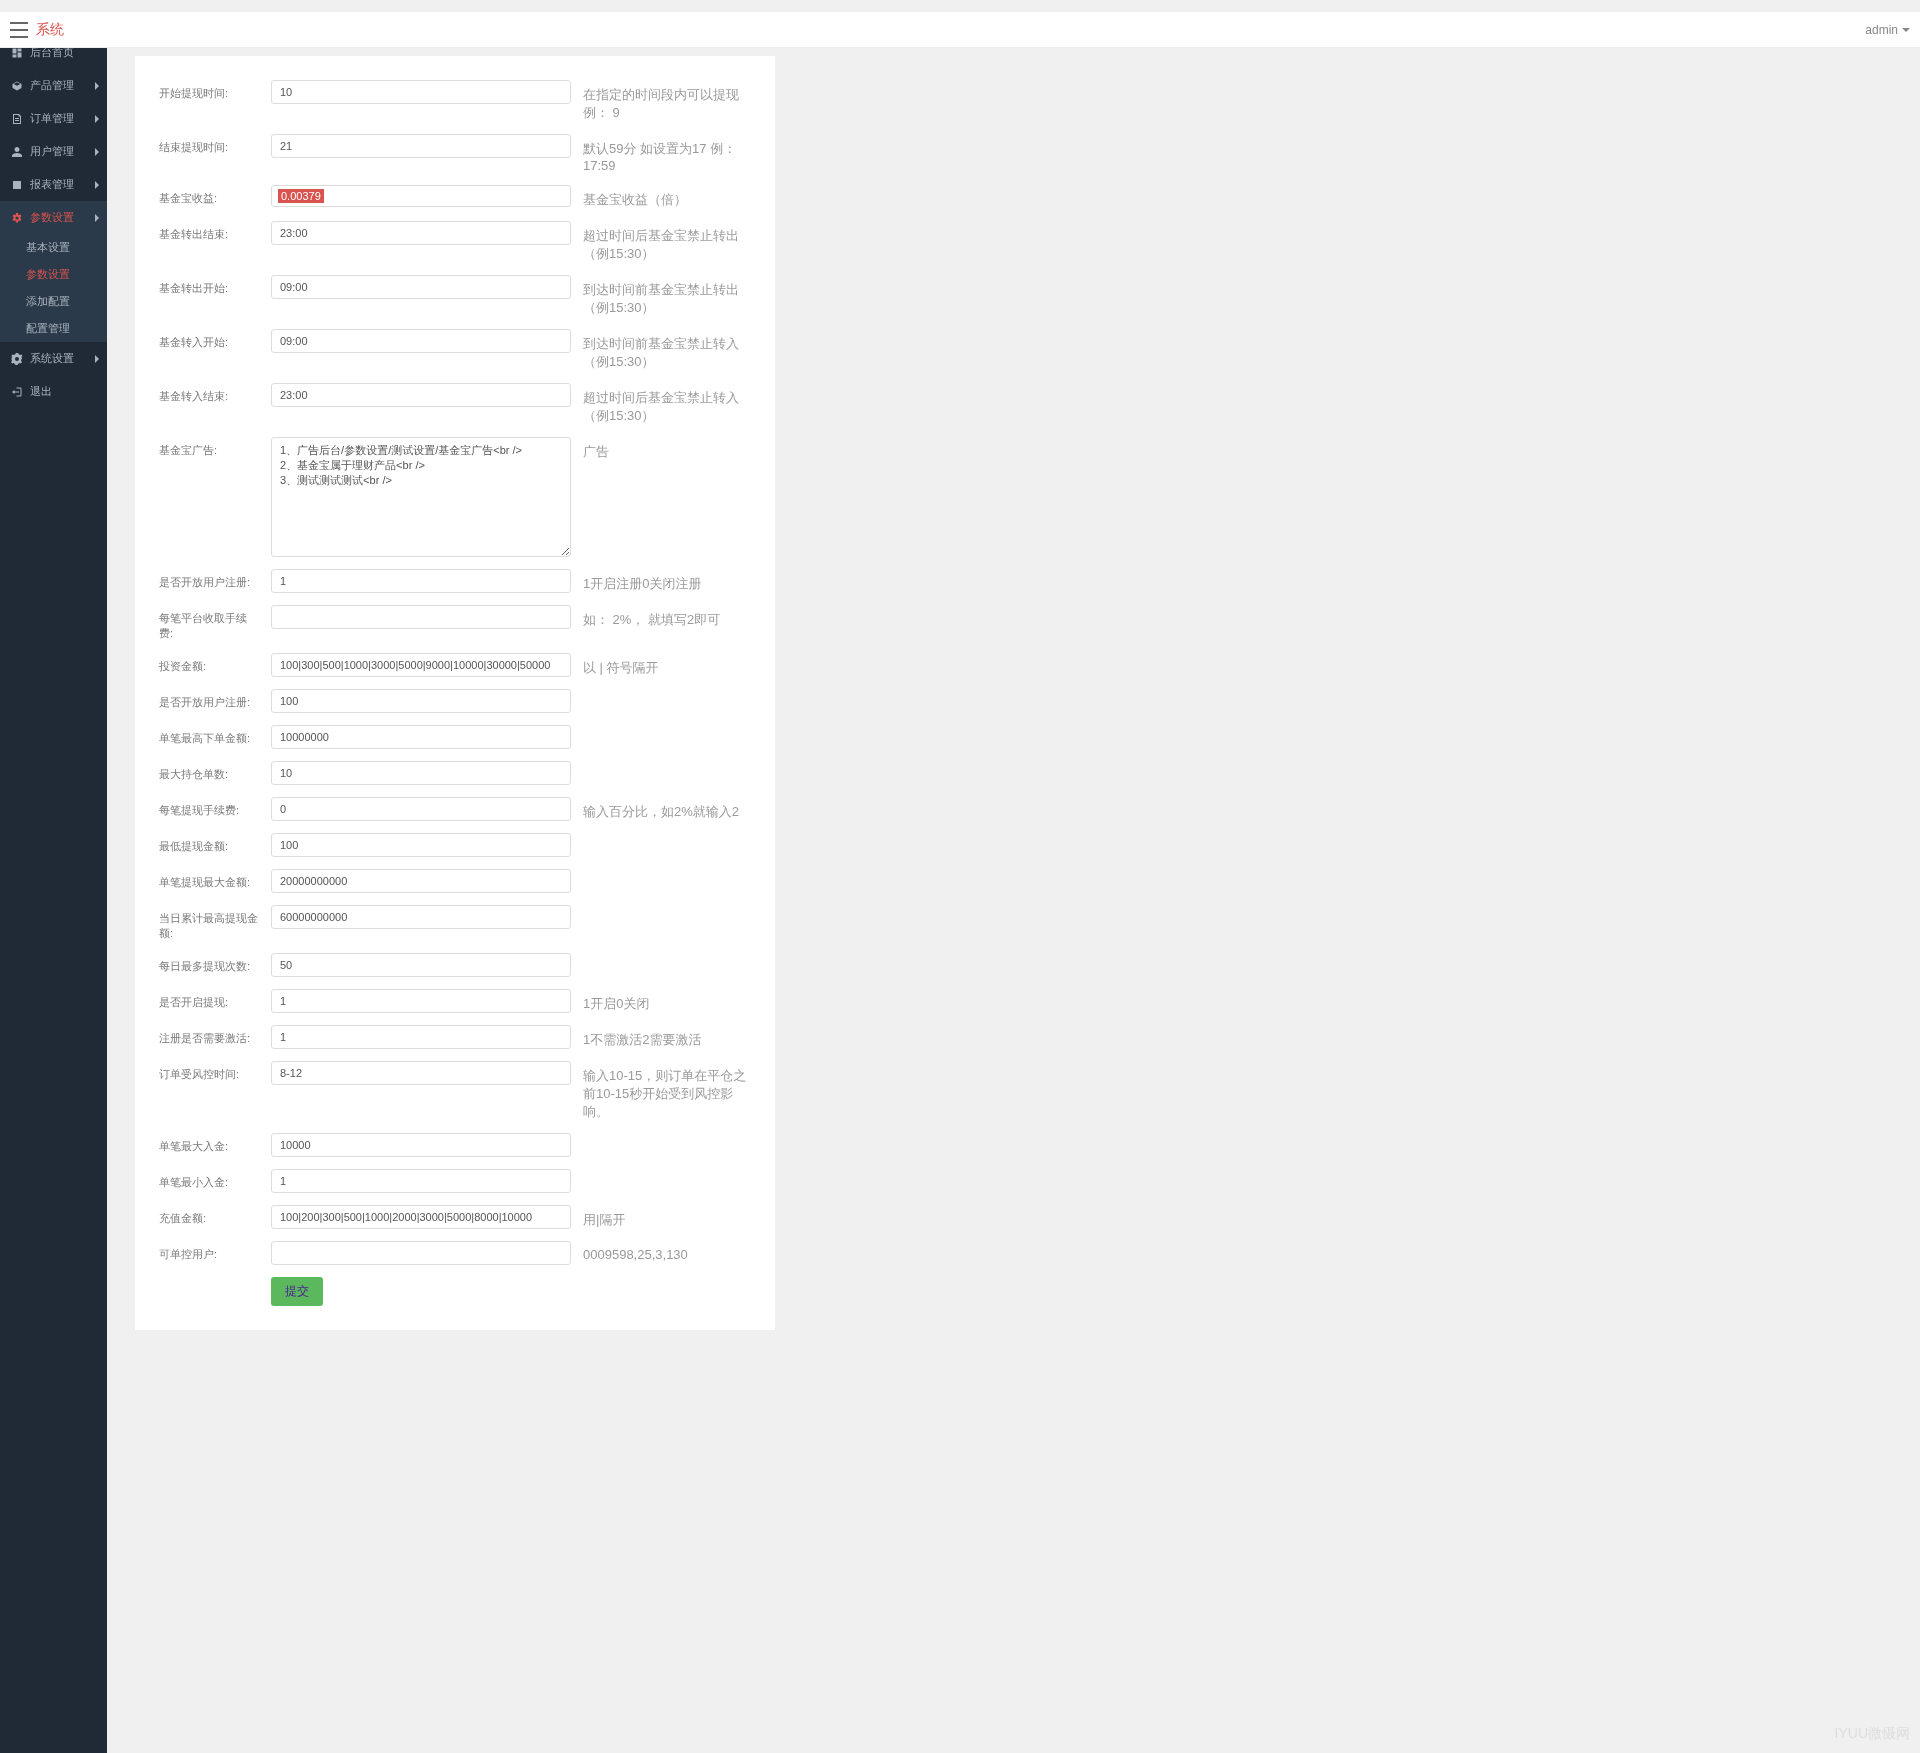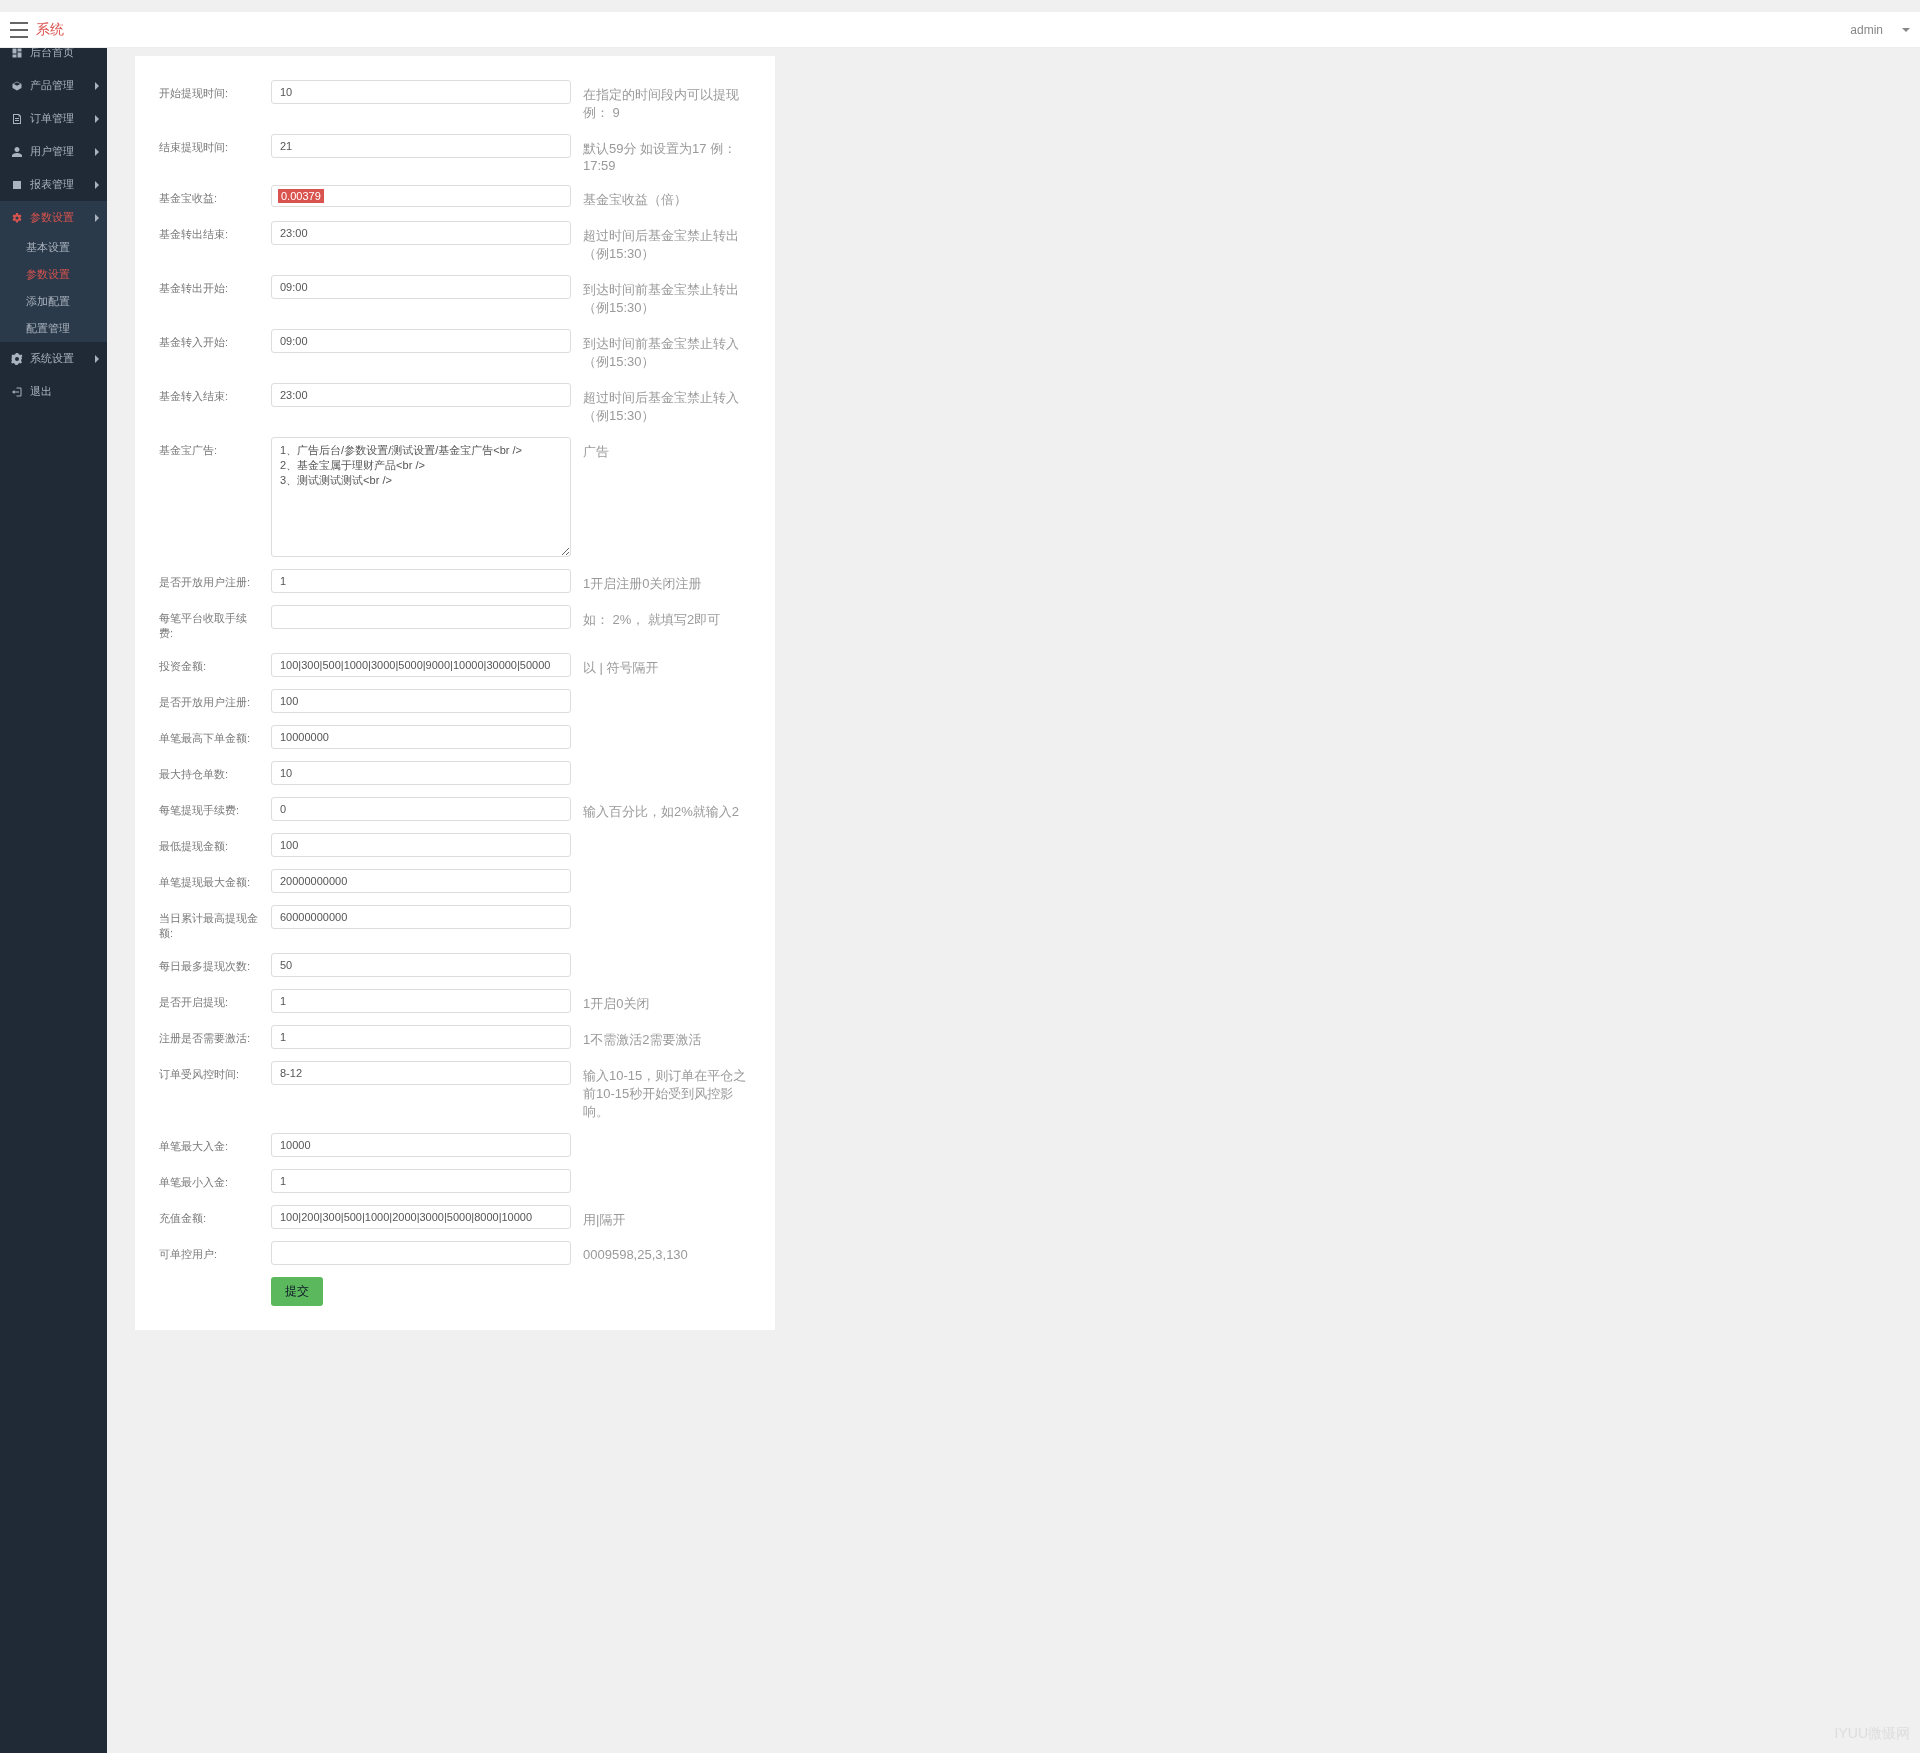--- a/index.html
+++ b/index.html
@@ -6,21 +6,21 @@
 body { font-family: "Microsoft YaHei", Arial, sans-serif; font-size: 12px; color: #666; background: #f0f0f0; }
 
 .topbar {
   height: 36px; background: #fff; border-bottom: 1px solid #eee;
   display: flex; align-items: center; padding: 0 10px;
   position: fixed; top: 12px; left: 0; right: 0; z-index: 100;
 }
 .topbar .hamburger { width: 18px; height: 16px; margin-right: 8px; cursor: pointer; display:flex; flex-direction:column; justify-content:space-between;}
 .topbar .hamburger span { display:block; height:2px; background:#666; }
 .topbar .brand { color: #d9534f; font-size: 14px; }
-.topbar .right { margin-left: auto; display:flex; align-items:center; gap:19px; color:#888; cursor:pointer;}
+.topbar .right { margin-left: auto; display:flex; align-items:center; gap:4px; color:#888; cursor:pointer;}
 .chev-down { width:0;height:0;border-left:4px solid transparent;border-right:4px solid transparent;border-top:4px solid #888; display:inline-block;}
 
 .sidebar {
   position: fixed; top: 36px; left: 0; bottom: 0; width: 107px;
   background: #1f2a36; overflow-y: auto;
 }
 .sidebar-item {
   display: flex; align-items: center; height: 33px; padding: 0 10px;
   color: #aab2bd; cursor: pointer; font-size: 11px; position: relative;
 }
@@ -41,21 +41,21 @@
 .form-row { display: flex; align-items: flex-start; margin-bottom: 12px; gap:12px; }
 .form-label { width: 100px; text-align: left; color:#7a7a7a; padding-top:6px; font-size:11px;}
 .form-control {
   width: 300px; border: 1px solid #ddd; border-radius: 3px;
   padding: 5px 8px; font-size: 11px; color: #555; background:#fff;
 }
 textarea.form-control { height: 120px; resize: both; font-family: inherit; }
 .highlight { background: #d9534f; color:#fff; display:inline-block; padding:1px 3px;}
 .form-hint { flex: 1; color:#9a9a9a; font-size:13px; padding-top:6px;}
 .btn-submit {
-  background: #5cb85c; color:#0f172a; border:none; padding:6px 14px;
+  background: #5cb85c; color:#4c1d95; border:none; padding:6px 14px;
   border-radius:3px; cursor:pointer; font-size:12px; margin-left:112px;
 }
 .watermark { position:fixed; right:10px; bottom:10px; color:#ddd; font-size:14px; pointer-events:none;}
 </style>
 </head>
 <body>
 
 <div class="topbar">
   <div class="hamburger">
     <span></span>

